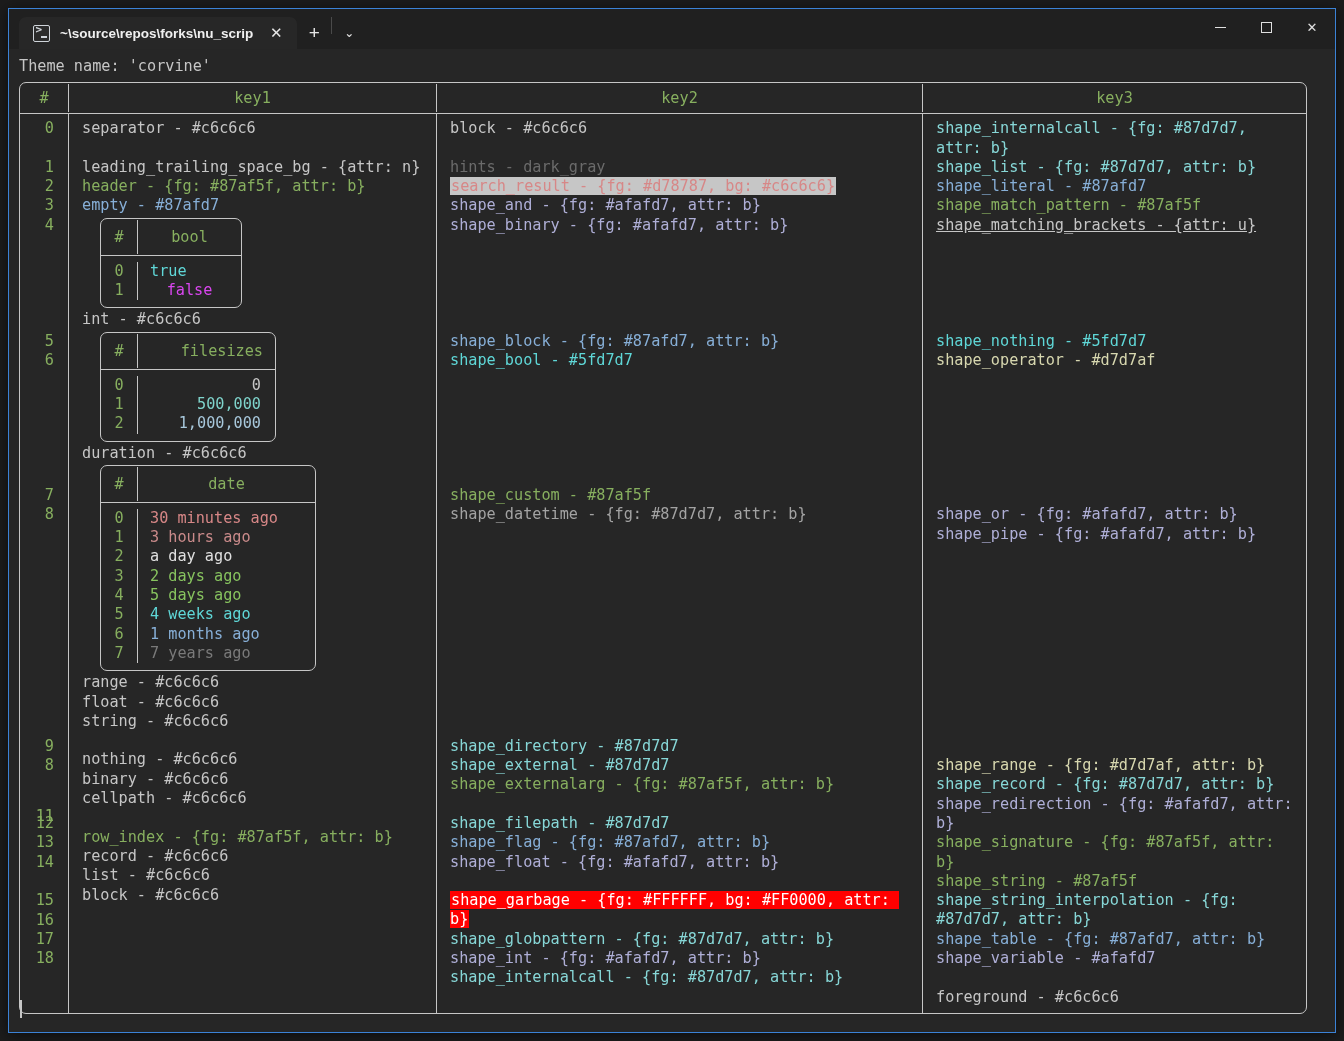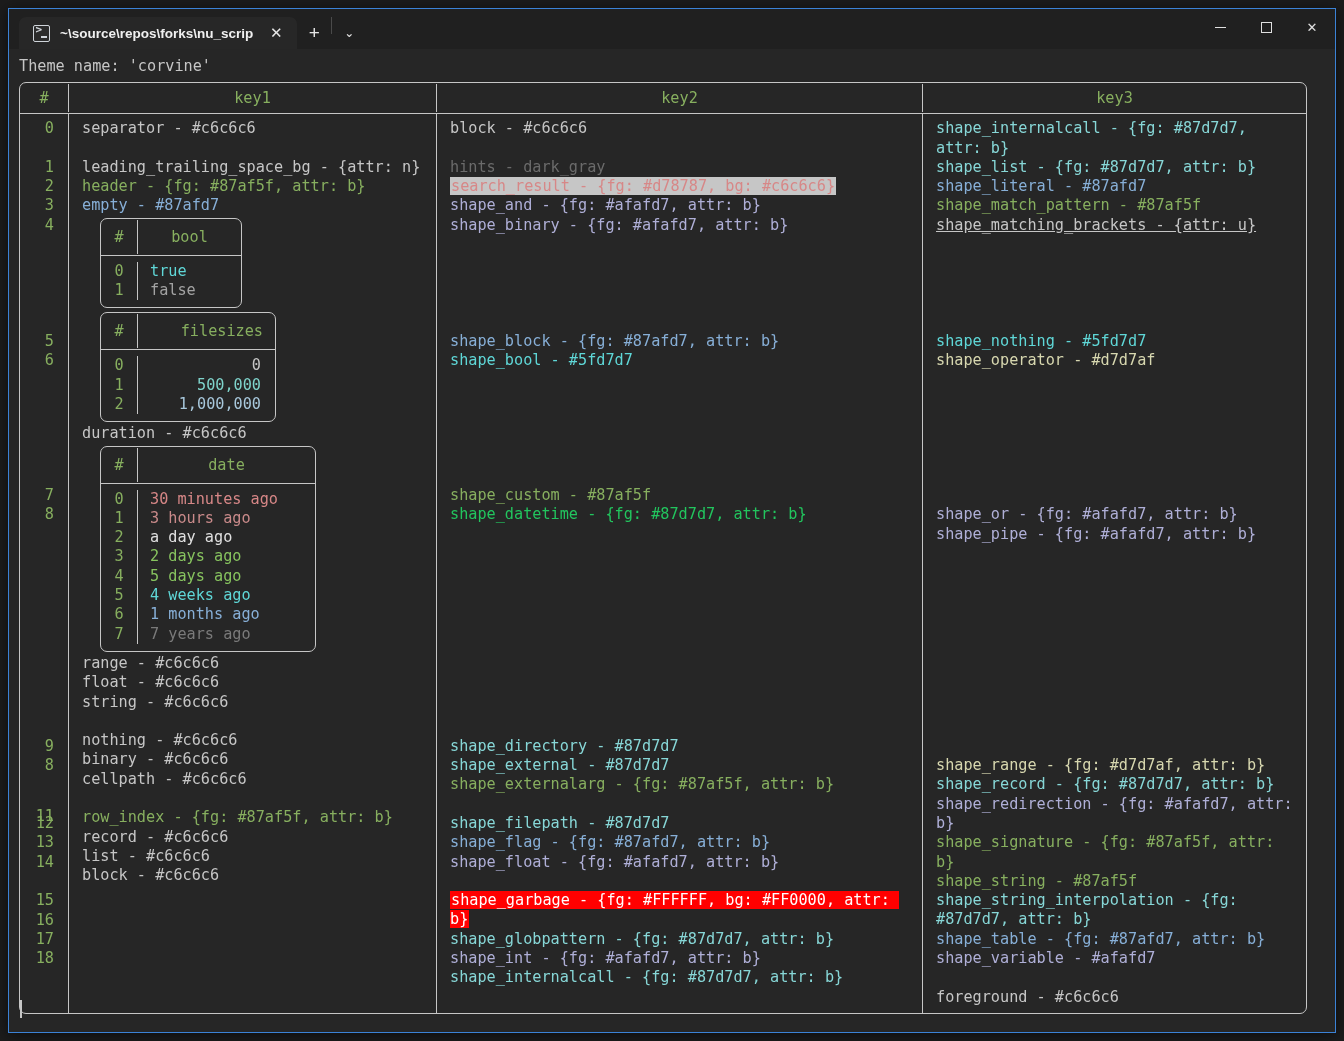--- a/index.html
+++ b/index.html
@@ -301,23 +301,23 @@
         <div class="bcell col-k1" id="k1col"><div class="ln"><span style="color: rgb(198, 198, 198);">separator - #c6c6c6</span></div><div class="ln blank">&nbsp;</div><div class="ln"><span style="color: rgb(198, 198, 198);">leading_trailing_space_bg - {attr: n}</span></div><div class="ln"><span style="color: rgb(135, 175, 95);">header - {fg: #87af5f, attr: b}</span></div><div class="ln"><span style="color: rgb(135, 175, 215);">empty - #87afd7</span></div><div class="inner t-bool"><div class="ihead">
                 <div class="icol-num">#</div>
                 <div class="icol-val">bool</div>
               </div><div class="ibody">
                 <div class="icol-num">
                   <div class="irow">0</div>
                   <div class="irow">1</div>
                 </div>
                 <div class="icol-val">
                   <div class="irow" style="color: rgb(95, 215, 215);">true</div>
-                  <div class="irow" style="color: #a3a3a3;">false</div>
-                </div>
-              </div></div><div class="inner t-files"><div class="ihead">
+                  <div class="irow" style="color: #d946ef; text-align: center;">false</div>
+                </div>
+              </div></div><div class="ln"><span style="color: rgb(198, 198, 198);">int - #c6c6c6</span></div><div class="inner t-files"><div class="ihead">
                 <div class="icol-num">#</div>
                 <div class="icol-val">filesizes</div>
               </div><div class="ibody">
                 <div class="icol-num">
                   <div class="irow">0</div>
                   <div class="irow">1</div>
                   <div class="irow">2</div>
                 </div>
                 <div class="icol-val">
                   <div class="irow" style="color: rgb(198, 198, 198);">0</div>
@@ -364,21 +364,21 @@
             <div class="ln blank">&nbsp;</div>
             <div class="ln"><span style="color: rgb(135, 175, 215);">shape_block - {fg: #87afd7, attr: b}</span></div>
             <div class="ln"><span style="color: rgb(95, 215, 215);">shape_bool - #5fd7d7</span></div>
             <div class="ln blank">&nbsp;</div>
             <div class="ln blank">&nbsp;</div>
             <div class="ln blank">&nbsp;</div>
             <div class="ln blank">&nbsp;</div>
             <div class="ln blank">&nbsp;</div>
             <div class="ln blank">&nbsp;</div>
             <div class="ln"><span style="color: rgb(135, 175, 95);">shape_custom - #87af5f</span></div>
-            <div class="ln"><span style="color: #22c55e;">shape_datetime - {fg: #87d7d7, attr: b}</span></div>
+            <div class="ln"><span style="color: #a3a3a3;">shape_datetime - {fg: #87d7d7, attr: b}</span></div>
             <div class="ln blank">&nbsp;</div>
             <div class="ln blank">&nbsp;</div>
             <div class="ln blank">&nbsp;</div>
             <div class="ln blank">&nbsp;</div>
             <div class="ln blank">&nbsp;</div>
             <div class="ln blank">&nbsp;</div>
             <div class="ln blank">&nbsp;</div>
             <div class="ln blank">&nbsp;</div>
             <div class="ln blank">&nbsp;</div>
             <div class="ln blank">&nbsp;</div>

